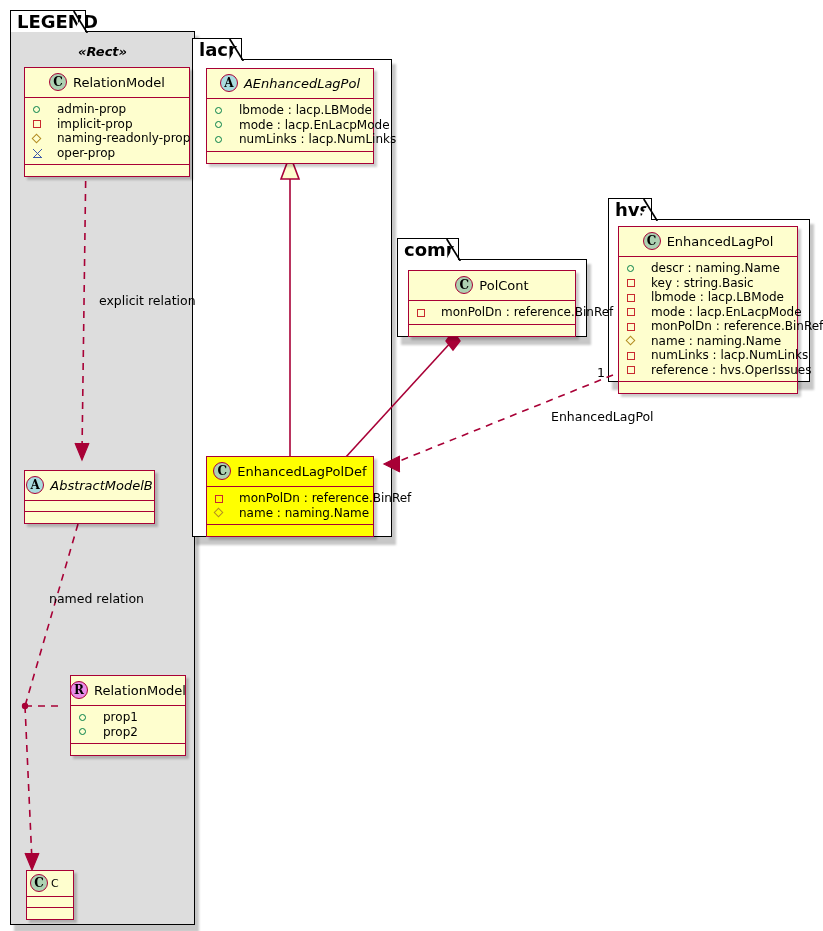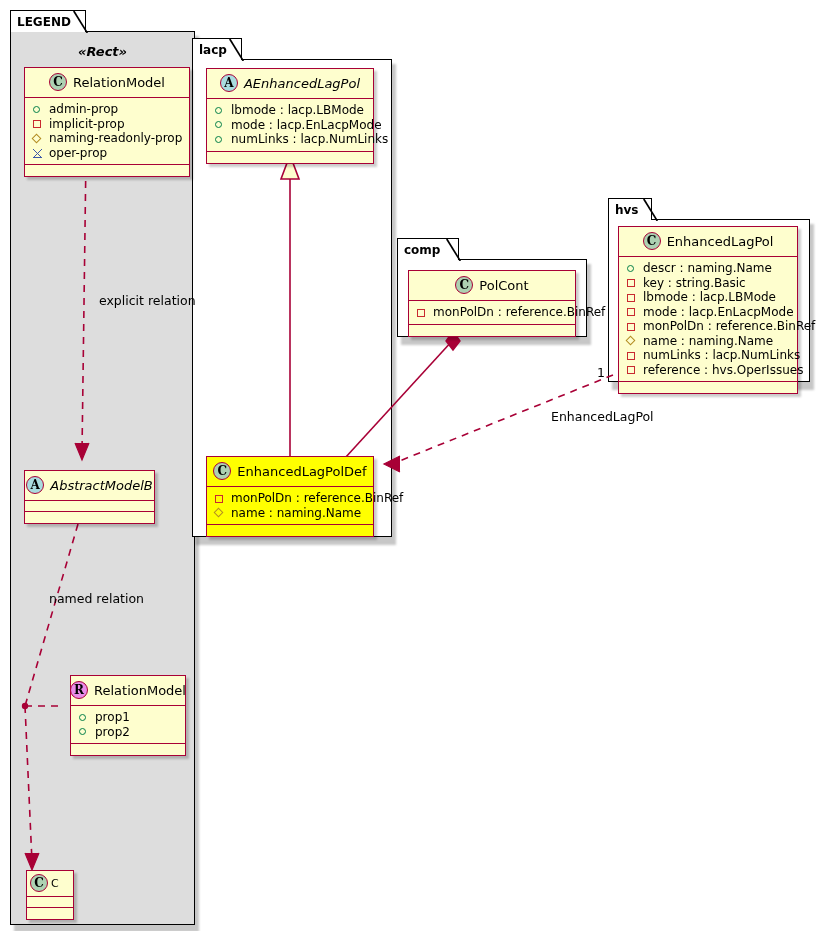--- a/index.html
+++ b/index.html
@@ -14,21 +14,21 @@
   svg.wires{position:absolute;left:0;top:0;width:823px;height:931px;pointer-events:none;}
 
   
   .pkg{position:absolute;box-sizing:border-box;}
   .pkg .pkg-tab{
     position:absolute;left:0;top:0;height:22px;
     box-sizing:border-box;
     border:1.5px solid #000000;border-bottom:none;
     background:#ffffff;
     padding:1px 16px 0 6px;
-    font-weight:bold;font-size:12px;line-height:20px;
+    font-weight:bold;font-size:18px;line-height:20px;
     white-space:nowrap;z-index:3;
   }
   .pkg .pkg-tab::after{
     content:"";position:absolute;right:0;top:0;width:0;height:0;
     border-left:12px solid transparent;border-bottom:21px solid #ffffff;
   }
   .pkg .pkg-tab-edge{
     position:absolute;right:-1px;top:0;width:14px;height:22px;z-index:4;
   }
   .pkg .pkg-body{
@@ -59,21 +59,21 @@
   }
   .cls .hdr.ital .cname{font-style:italic;font-weight:normal;}
   .cls .hdr .cname{font-weight:normal;}
   .cls .attrs{
     box-sizing:border-box;border-bottom:1.5px solid #A80036;
     padding:4px 6px 4px 7px;
   }
   .cls .attrs.empty{height:11px;padding:0;}
   .cls .methods{box-sizing:border-box;height:11px;}
   .attr{
-    display:flex;align-items:center;gap:6px;
+    display:flex;align-items:center;gap:14px;
     font-size:12px;line-height:14.5px;white-space:nowrap;
   }
 
   
   .stereo{
     position:absolute;text-align:center;width:100%;
     font-style:italic;font-weight:bold;font-size:13px;z-index:2;
   }
 
   

